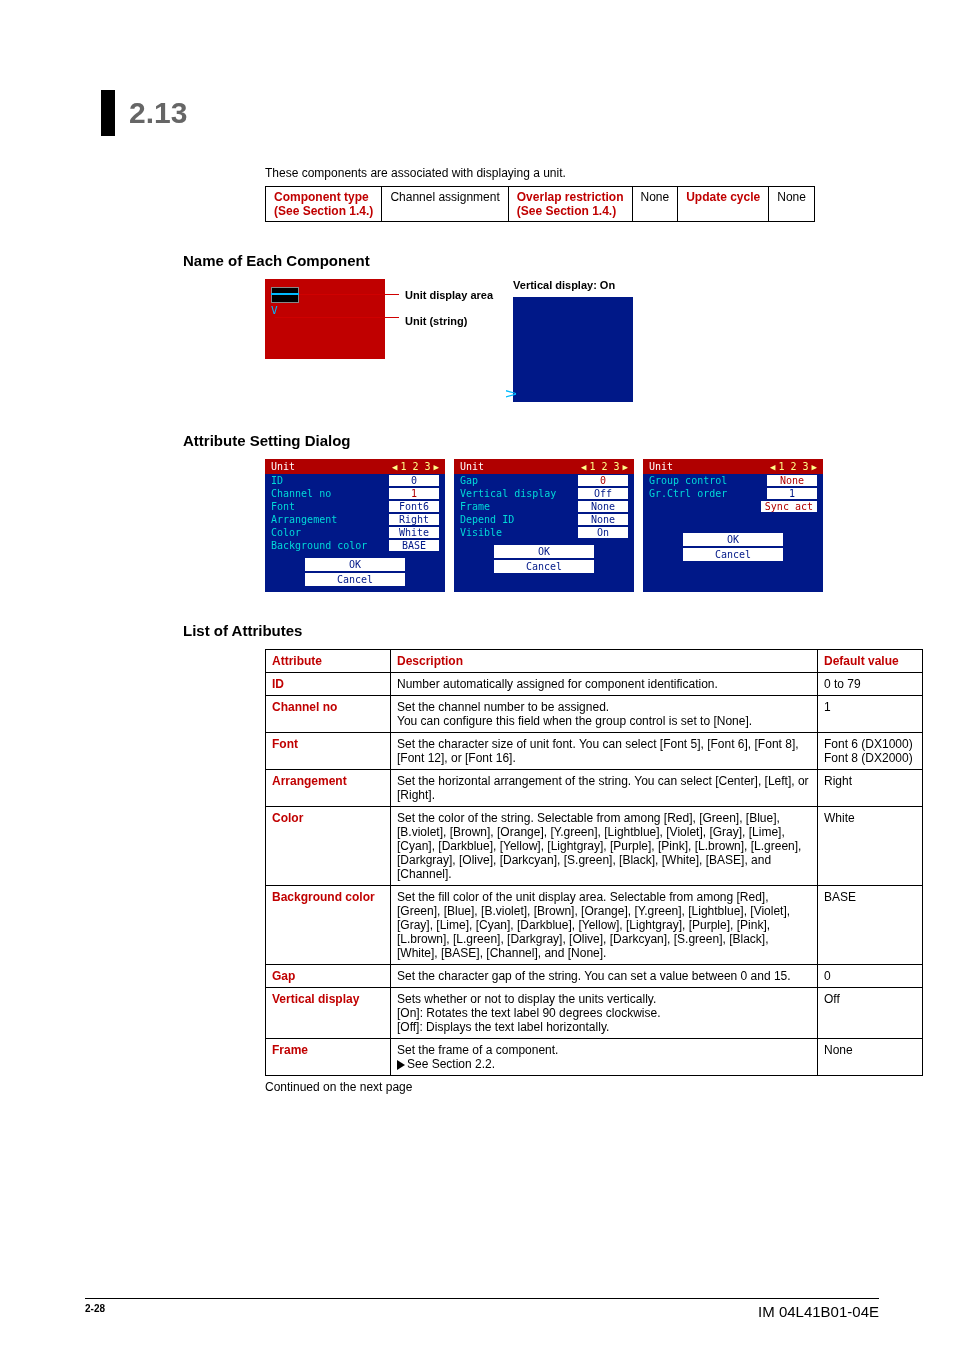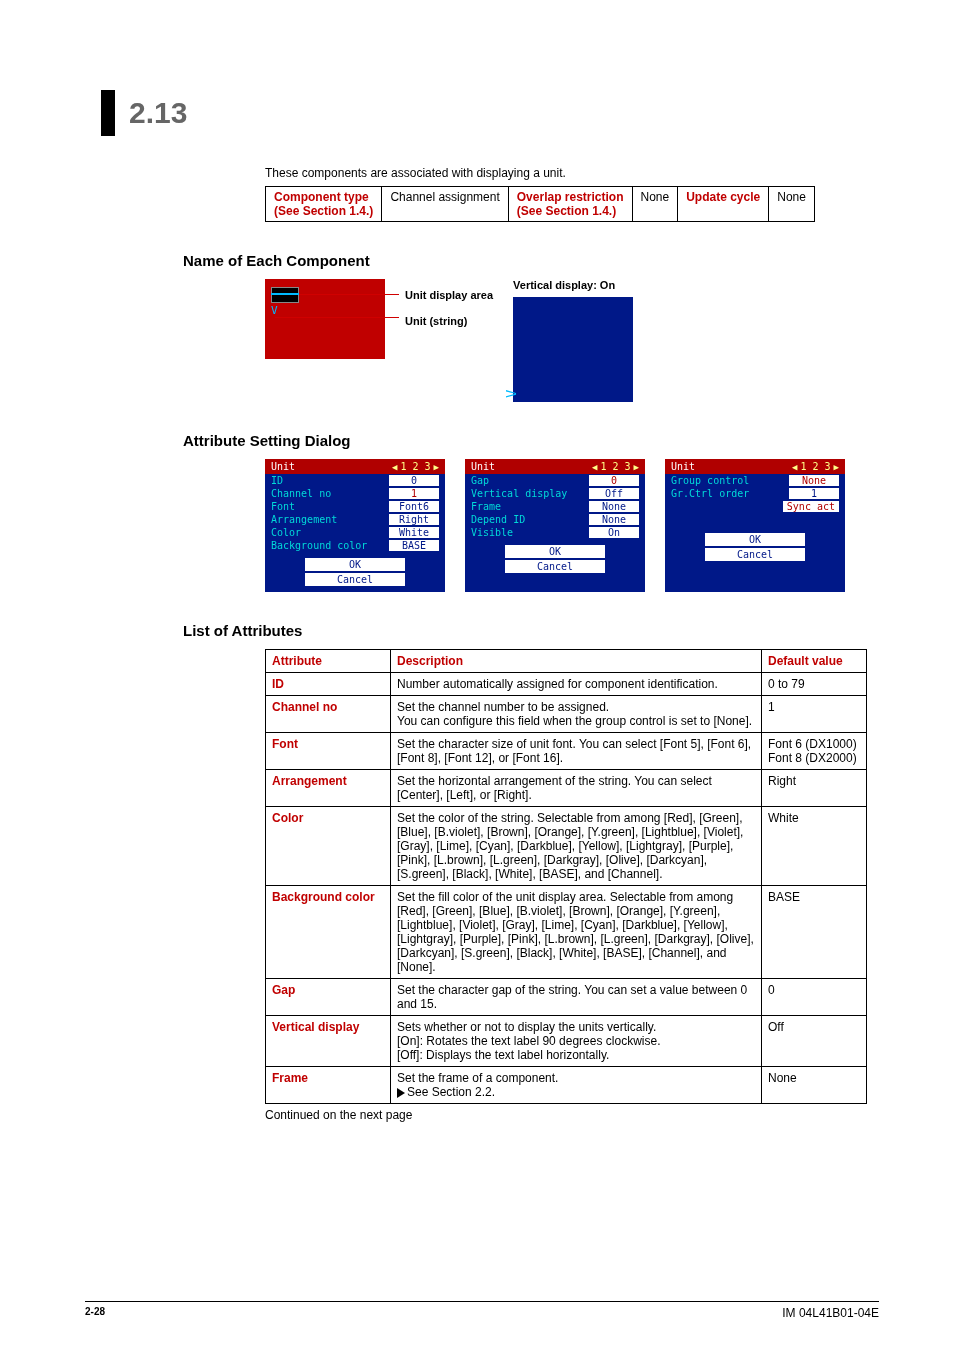--- a/index.html
+++ b/index.html
@@ -35,44 +35,44 @@
   .arrow-line.l1 { left: 34px; top: 15px; width: 100px; }
   .arrow-line.l2 { left: 10px; top: 38px; width: 124px; }
   .label-col { font-size: 11px; font-weight: bold; color: #000; }
   .label-col .r1 { margin-top: 10px; margin-bottom: 14px; }
   .panel-blue { width: 120px; height: 105px; background: #001888; position: relative; }
   .panel-blue .angled { position: absolute; left: 6px; bottom: 4px; font-size: 14px; font-family: monospace; color: #0bf; transform: rotate(-90deg); transform-origin: left bottom; }
   .vert-label { font-size: 11px; font-weight: bold; margin-bottom: 6px; }
   .vert-col { display:flex; flex-direction: column; }
 
   
-  .dialogs { margin-left: 180px; display: flex; gap: 20px; margin-bottom: 30px; }
+  .dialogs { margin-left: 180px; display: flex; gap: 9px; margin-bottom: 30px; }
   .dlg { width: 180px; background: #001888; padding-bottom: 6px; font-family: monospace; font-size: 10px; color: #00d8d8; }
   .dlg-hdr { background: #b00000; color: #fff; display:flex; justify-content: space-between; padding: 2px 6px; font-size: 10px; }
   .dlg-hdr .paginator { display:flex; gap: 3px; align-items:center;}
   .dlg-hdr .pg { color: #ff8; }
   .dlg-hdr .tri { color:#ff8; font-size:9px;}
   .dlg-row { display: flex; justify-content: space-between; align-items: center; padding: 1px 6px; }
   .dlg-field { background: #fff; color: #001888; min-width: 50px; text-align:center; padding: 0 4px; font-size: 10px; }
   .dlg-field.red { color:#b00000; }
   .dlg-btns { display:flex; flex-direction: column; align-items:center; gap:2px; margin-top:6px; }
   .dlg-btn { background:#fff; color:#001888; width:100px; text-align:center; font-size:10px; padding:1px 16px; }
 
   
-  .attr-table { border-collapse: collapse; margin-left: 180px; font-size: 12px; width: 602px; }
+  .attr-table { border-collapse: collapse; margin-left: 180px; font-size: 12px; width: 658px; }
   .attr-table th, .attr-table td { border: 1px solid #000; padding: 4px 6px; vertical-align: top; text-align: left; }
   .attr-table th { font-weight: bold; color: #c00000; }
   .attr-table td.a { font-weight: bold; color: #c00000; width: 125px; }
   .attr-table td.dv { width: 105px; }
   .see-tri { display:inline-block; width:0; height:0; border-top:5px solid transparent; border-bottom:5px solid transparent; border-left:8px solid #000; vertical-align: middle; margin-right:2px; }
   .continued { font-size: 12px; margin-left: 180px; margin-top: 4px; }
 
   .footer { position:absolute; bottom: 30px; left: 85px; right: 75px; border-top: 1px solid #000; display:flex; justify-content: space-between; font-size: 10px; padding-top: 4px; }
   .footer .pg { font-weight: bold; }
-  .footer .doc { font-size: 12px; }
+  .footer .doc { font-size: 15px; }
 </style>
 </head>
 <body>
 
 <div class="title-row">
   <div class="title-bar"></div>
   <span class="section-no">2.13</span>
 </div>
 
 <div class="intro">These components are associated with displaying a unit.</div>

